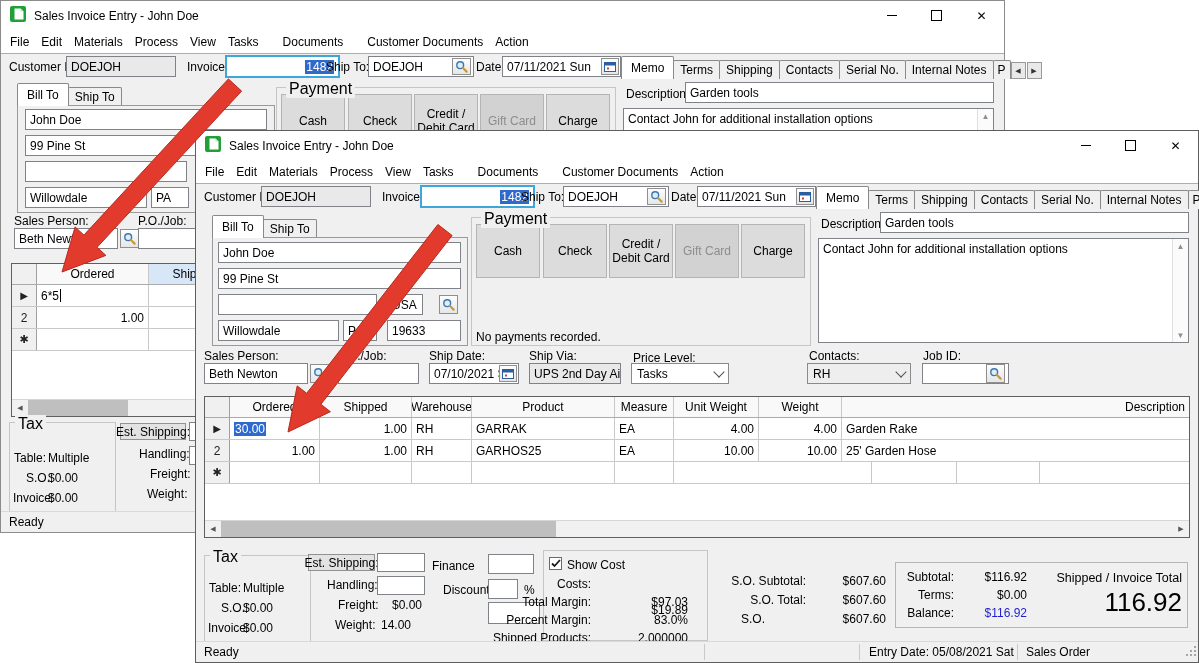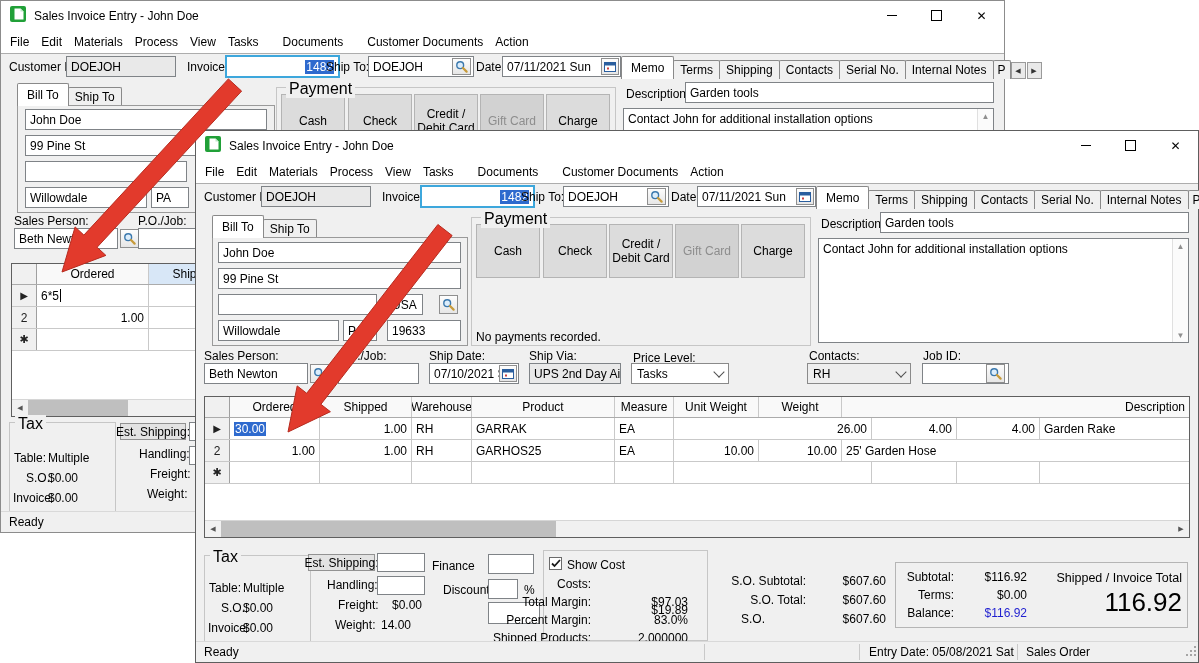--- a/index.html
+++ b/index.html
@@ -389,21 +389,20 @@
       </div>
       <div class="grow">
         <div class="gc rowhdr" style="width:25px">▶</div>
         <div class="gc" style="width:90px">
             <span class="sel">30.00</span>
           </div>
         <div class="gc rt" style="width:92px">1.00</div>
         <div class="gc" style="width:60px">RH</div>
         <div class="gc" style="width:143px">GARRAK</div>
         <div class="gc" style="width:59px">EA</div>
-        <div class="gc rt" style="width:198px">26.00</div>
         <div class="gc rt" style="width:85px">4.00</div>
         <div class="gc rt" style="width:83px">4.00</div>
         <div class="gc fill">Garden Rake</div>
       </div>
       <div class="grow">
         <div class="gc rowhdr" style="width:25px;font-size:12px">2</div>
         <div class="gc rt" style="width:90px">1.00</div>
         <div class="gc rt" style="width:92px">1.00</div>
         <div class="gc" style="width:60px">RH</div>
         <div class="gc" style="width:143px">GARHOS25</div>

